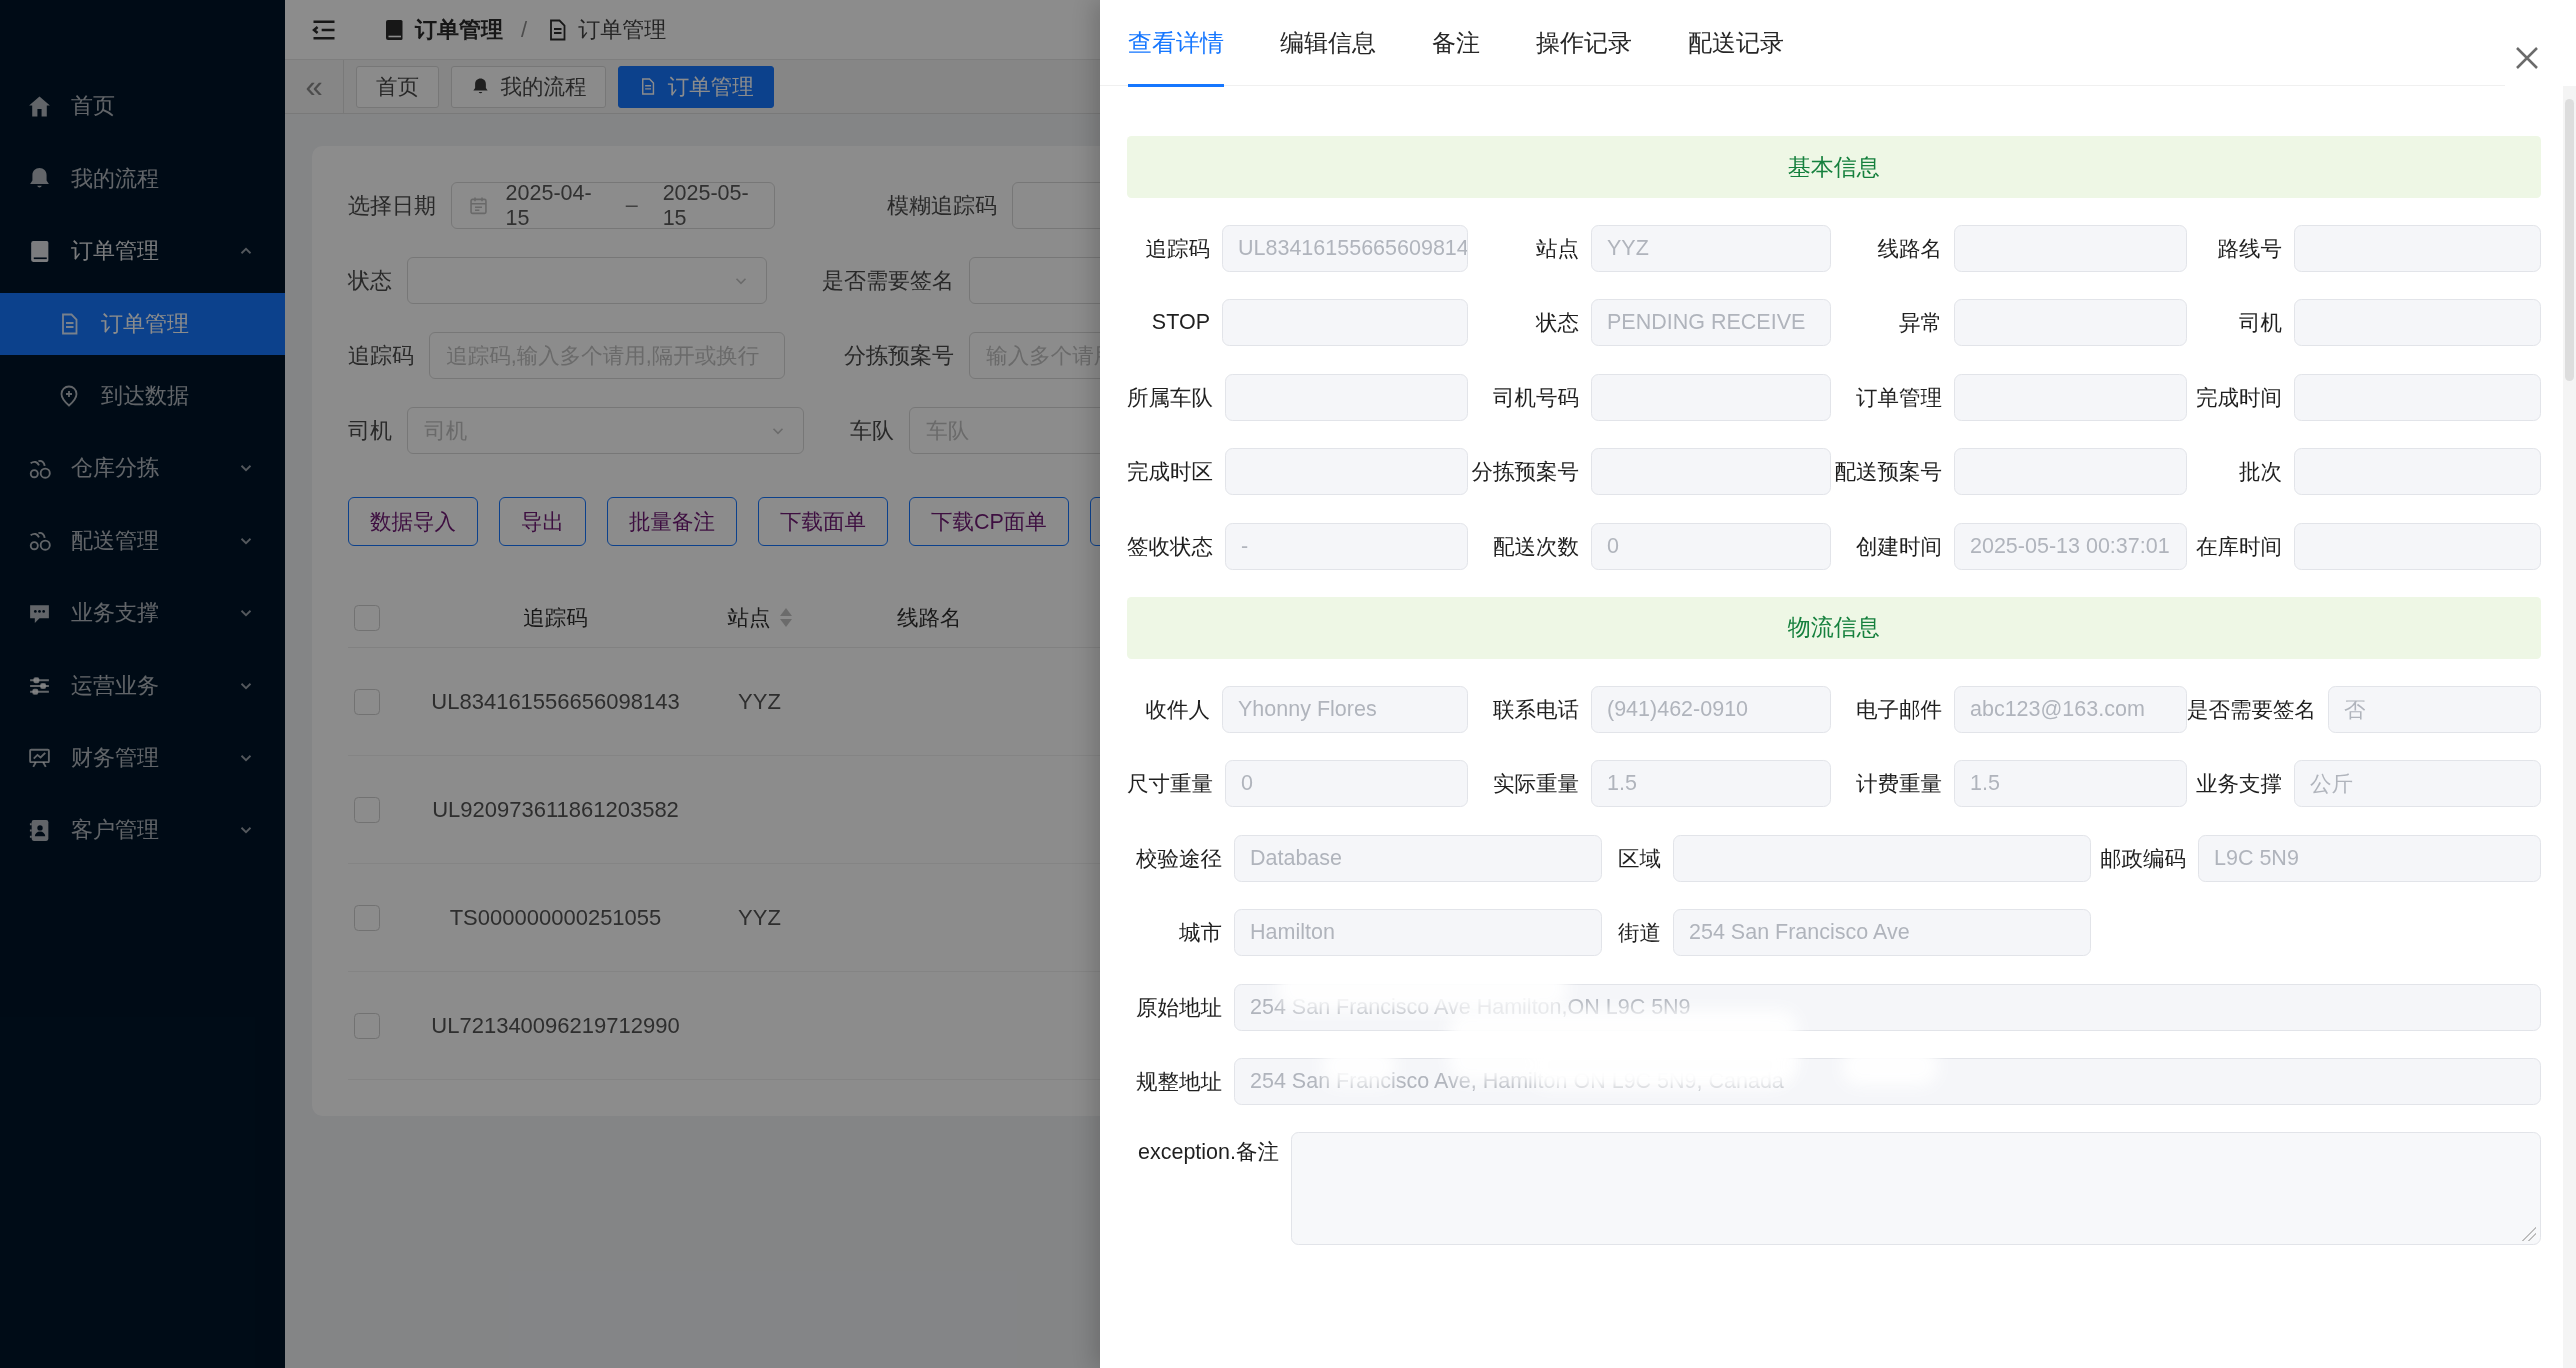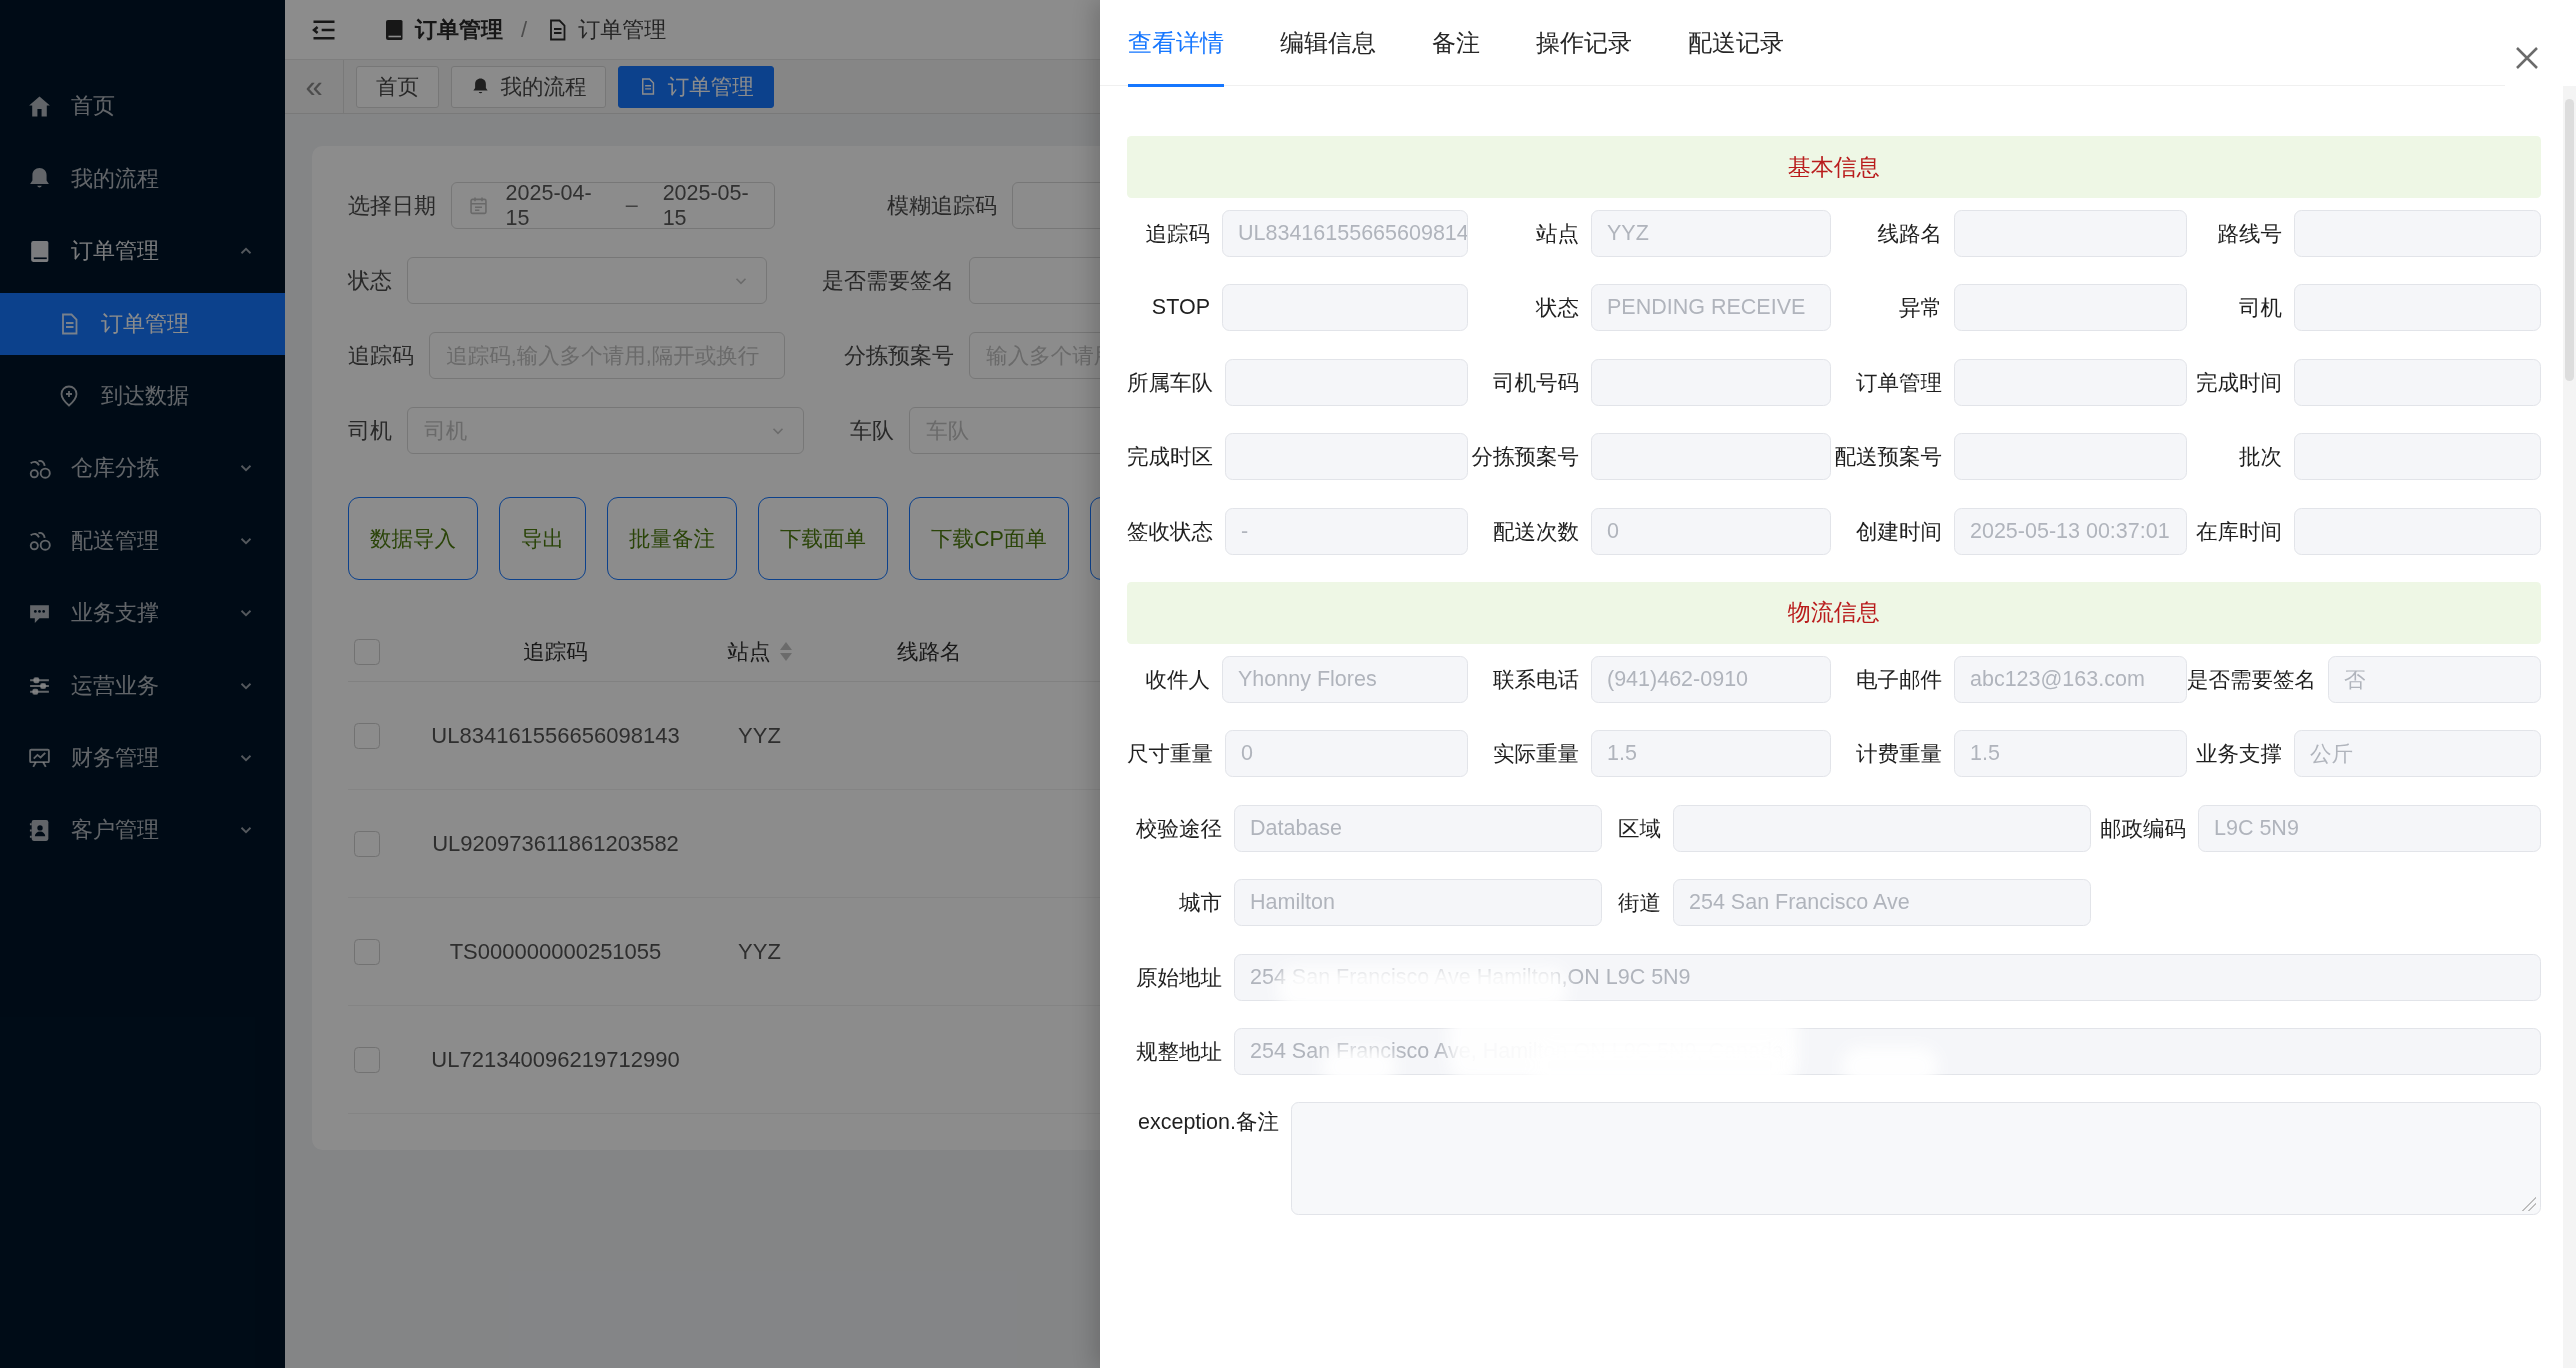--- a/index.html
+++ b/index.html
@@ -53,22 +53,22 @@
   .flbl { font-size:22px; color:#4b4b4b; white-space:nowrap; margin-right:15px; }
   .fctl { height:47px; border:0.7px solid #d9d9d9; border-radius:6px; background:#fff;
           display:flex; align-items:center; padding:0 16.3px; box-sizing:border-box;
           font-size:21.5px; color:#595959; position:relative; }
   .ph { color:#c2c2c2; white-space:nowrap; overflow:hidden; }
   .chev-d { margin-left:auto; display:flex; } .chev-d svg { width:18px; height:18px; }
   .cal-ic { display:flex; margin-right:16.3px; } .cal-ic svg { width:21px; height:21px; }
   .dr-sep { color:#777; margin:0 25px; }
 
   .btnrow { display:flex; gap:21px; margin-top:43px; }
-  .btn { height:47px; padding:17px 21px; border:0.7px solid #1677ff; color:#4d7c0f;
-         background:#fff; border-radius:11px; font-size:21.5px; display:flex;
+  .btn { height:47px; padding:0 21px; border:0.7px solid #1677ff; color:#701a75;
+         background:#fff; border-radius:6px; font-size:21.5px; display:flex;
          align-items:center; white-space:nowrap; cursor:pointer; }
 
   .tbl { margin-top:42px; }
   .thead, .trow { display:grid; grid-template-columns:59px 297px 111px 1fr; align-items:center; }
   .thead { height:59px; border-bottom:0.7px solid #ececec; font-size:21.5px; color:#2f2f2f; }
   .trow { height:107px; border-bottom:0.7px solid #f0f0f0; font-size:22px; color:#555; }
   .tc-center { text-align:center; }
   .th-station { display:flex; align-items:center; justify-content:center; gap:9px; }
   .sorter { display:flex; flex-direction:column; gap:3px; }
   .car-up { width:0; height:0; border-left:6.7px solid transparent; border-right:6.7px solid transparent;
@@ -92,22 +92,22 @@
           position:relative; cursor:pointer; white-space:nowrap; }
   .dtab.active { color:#1677ff; }
   .dtab.active::after { content:""; position:absolute; left:0; right:0; bottom:-1.5px;
                         height:3px; background:#1677ff; }
   .dclose { position:absolute; top:43px; right:34px; width:30px; height:30px;
             display:flex; cursor:pointer; }
 
   .dbody { position:absolute; top:86px; left:0; right:13.3px; bottom:0;
            padding:50px 22px 0 27px; box-sizing:border-box; overflow:hidden; position:absolute; }
   .banner { height:62px; background:#eef7e5; border-radius:4.4px; display:flex;
-            align-items:center; justify-content:center; font-size:23px; color:#b91c1c;
-            margin-bottom:12px; }
+            align-items:center; justify-content:center; font-size:23px; color:#15803d;
+            margin-bottom:27px; }
   .banner.second { margin-top:9px; }
 
   .g4 { display:grid; grid-template-columns:341px 363px 356px 1fr; margin-bottom:27.4px; }
   .g3 { display:grid; grid-template-columns:475px 489px 1fr; margin-bottom:27.4px; }
   .g1 { display:grid; grid-template-columns:1fr; margin-bottom:27.4px; }
   .fld { display:flex; align-items:center; min-width:0; }
   .lbl { font-size:21.5px; color:#1f1f1f; text-align:right; padding-right:12px;
          flex:none; white-space:nowrap; }
   .g4 .fld:nth-child(1) .lbl { min-width:83px; }
   .g4 .fld:nth-child(2) .lbl { min-width:111px; }

